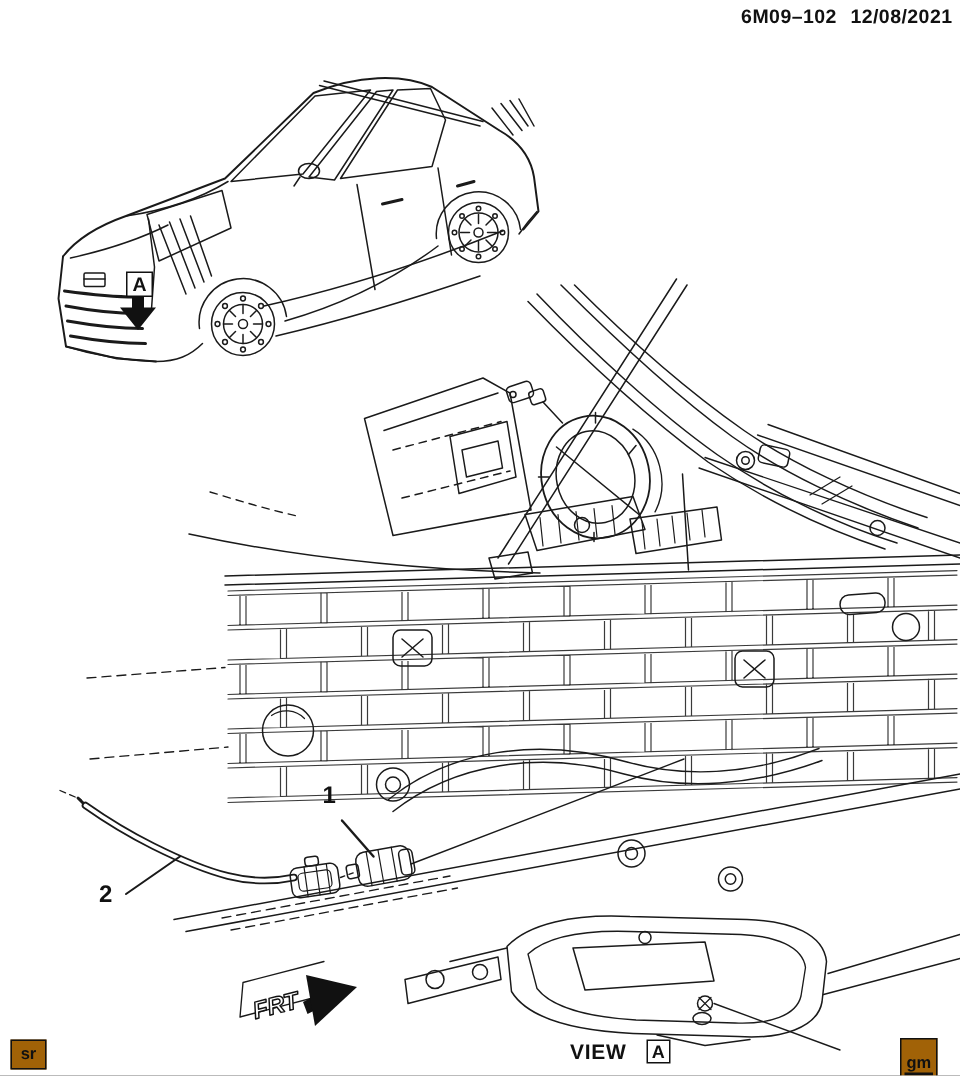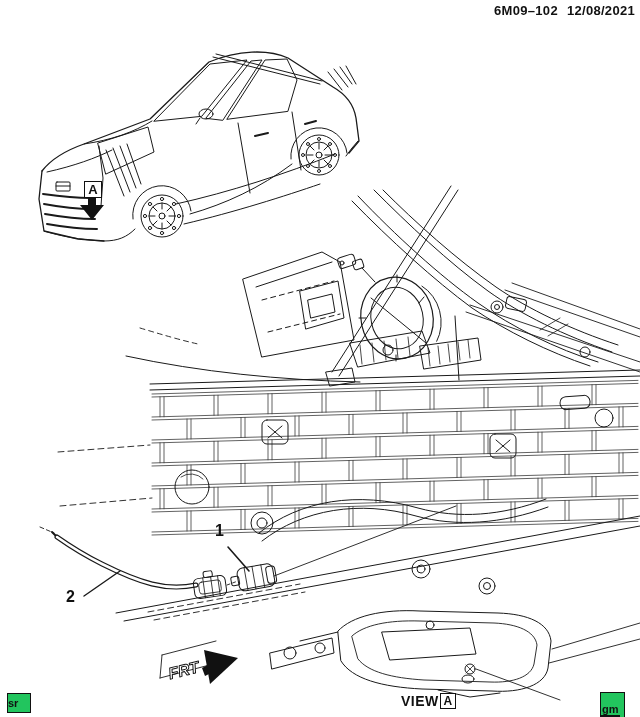--- a/index.html
+++ b/index.html
@@ -13,25 +13,25 @@
   .fig-header .sep{display:inline-block;width:9px;}
   .part-label{font-size:16px;font-weight:700;}
   .part-1{left:215px;top:522px;}
   .part-2{left:66px;top:588px;}
   .callout-box{
     display:flex;align-items:center;justify-content:center;
     border:1.6px solid #111;background:#fff;
     font-weight:700;box-sizing:border-box;
   }
   .loc-a{left:84px;top:181px;width:18px;height:17px;font-size:13px;}
-  .view-group{left:401px;top:693px;display:flex;align-items:center;gap:1px;}
+  .view-group{left:380px;top:693px;display:flex;align-items:center;gap:13px;}
   .view-word{font-size:14px;font-weight:700;letter-spacing:.5px;}
   .view-box{width:16px;height:16px;font-size:12px;}
-  .stamp{display:flex;align-items:center;justify-content:flex-start;
-    border:1.6px solid #111;background:#22c55e;box-sizing:border-box;}
+  .stamp{display:flex;align-items:center;justify-content:center;
+    border:1.6px solid #111;background:#a16207;box-sizing:border-box;}
   .stamp-sr{left:7px;top:693px;width:24px;height:20px;font-size:11px;font-weight:700;}
   .stamp-gm{left:600px;top:692px;width:25px;height:37px;font-size:11px;font-weight:700;}
   .stamp-gm .gm-txt{border-bottom:2px solid #111;line-height:1.05;padding:0 1px;}
 </style>
 </head>
 <body>
 
 <div class="page">
 
   <svg width="640" height="717" viewBox="0 0 640 717">

